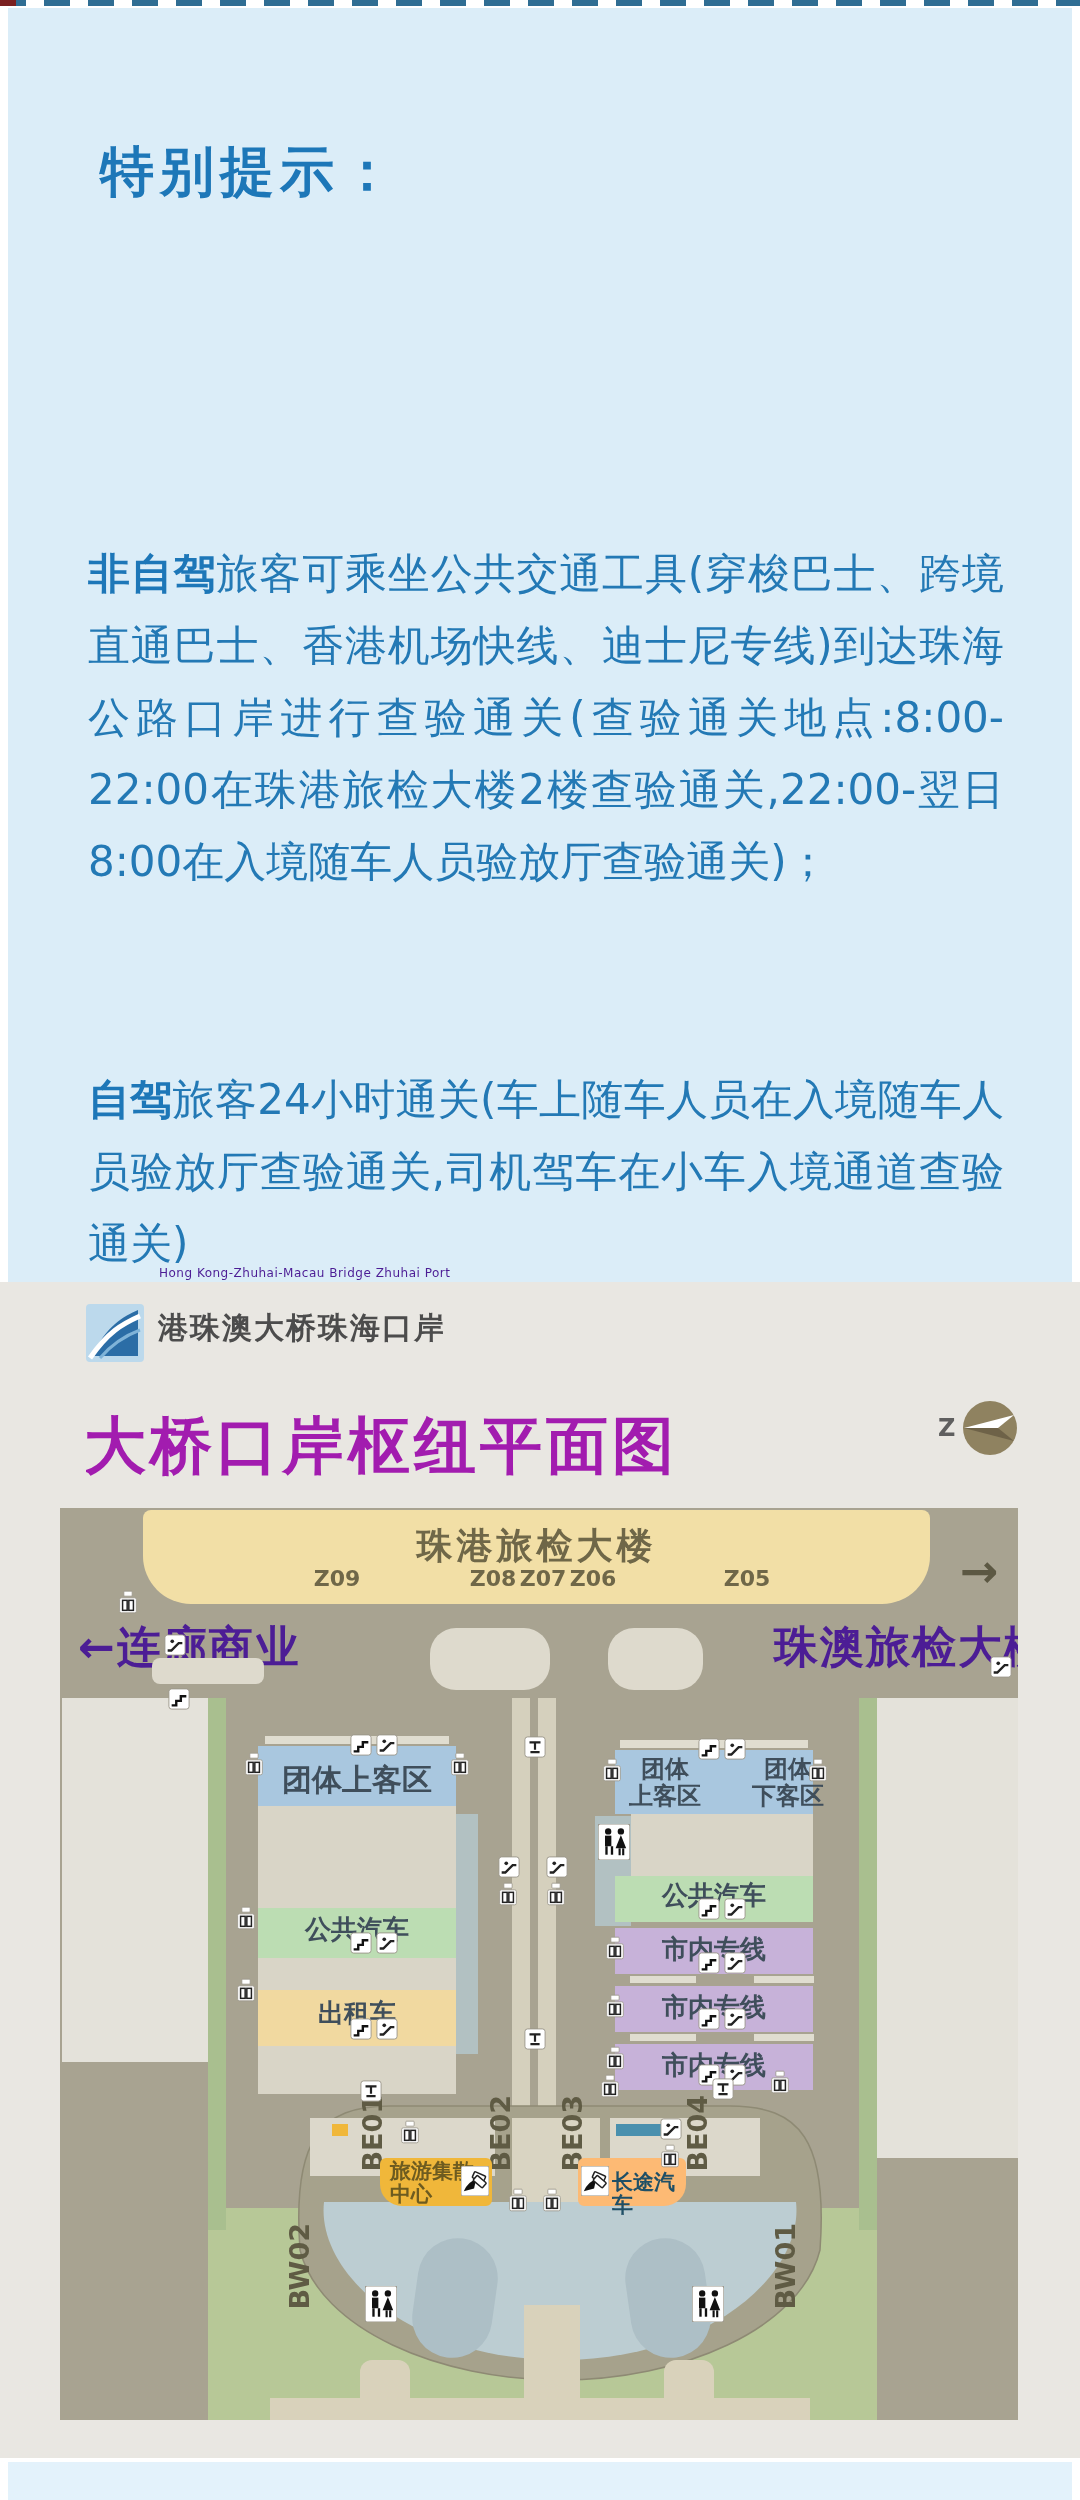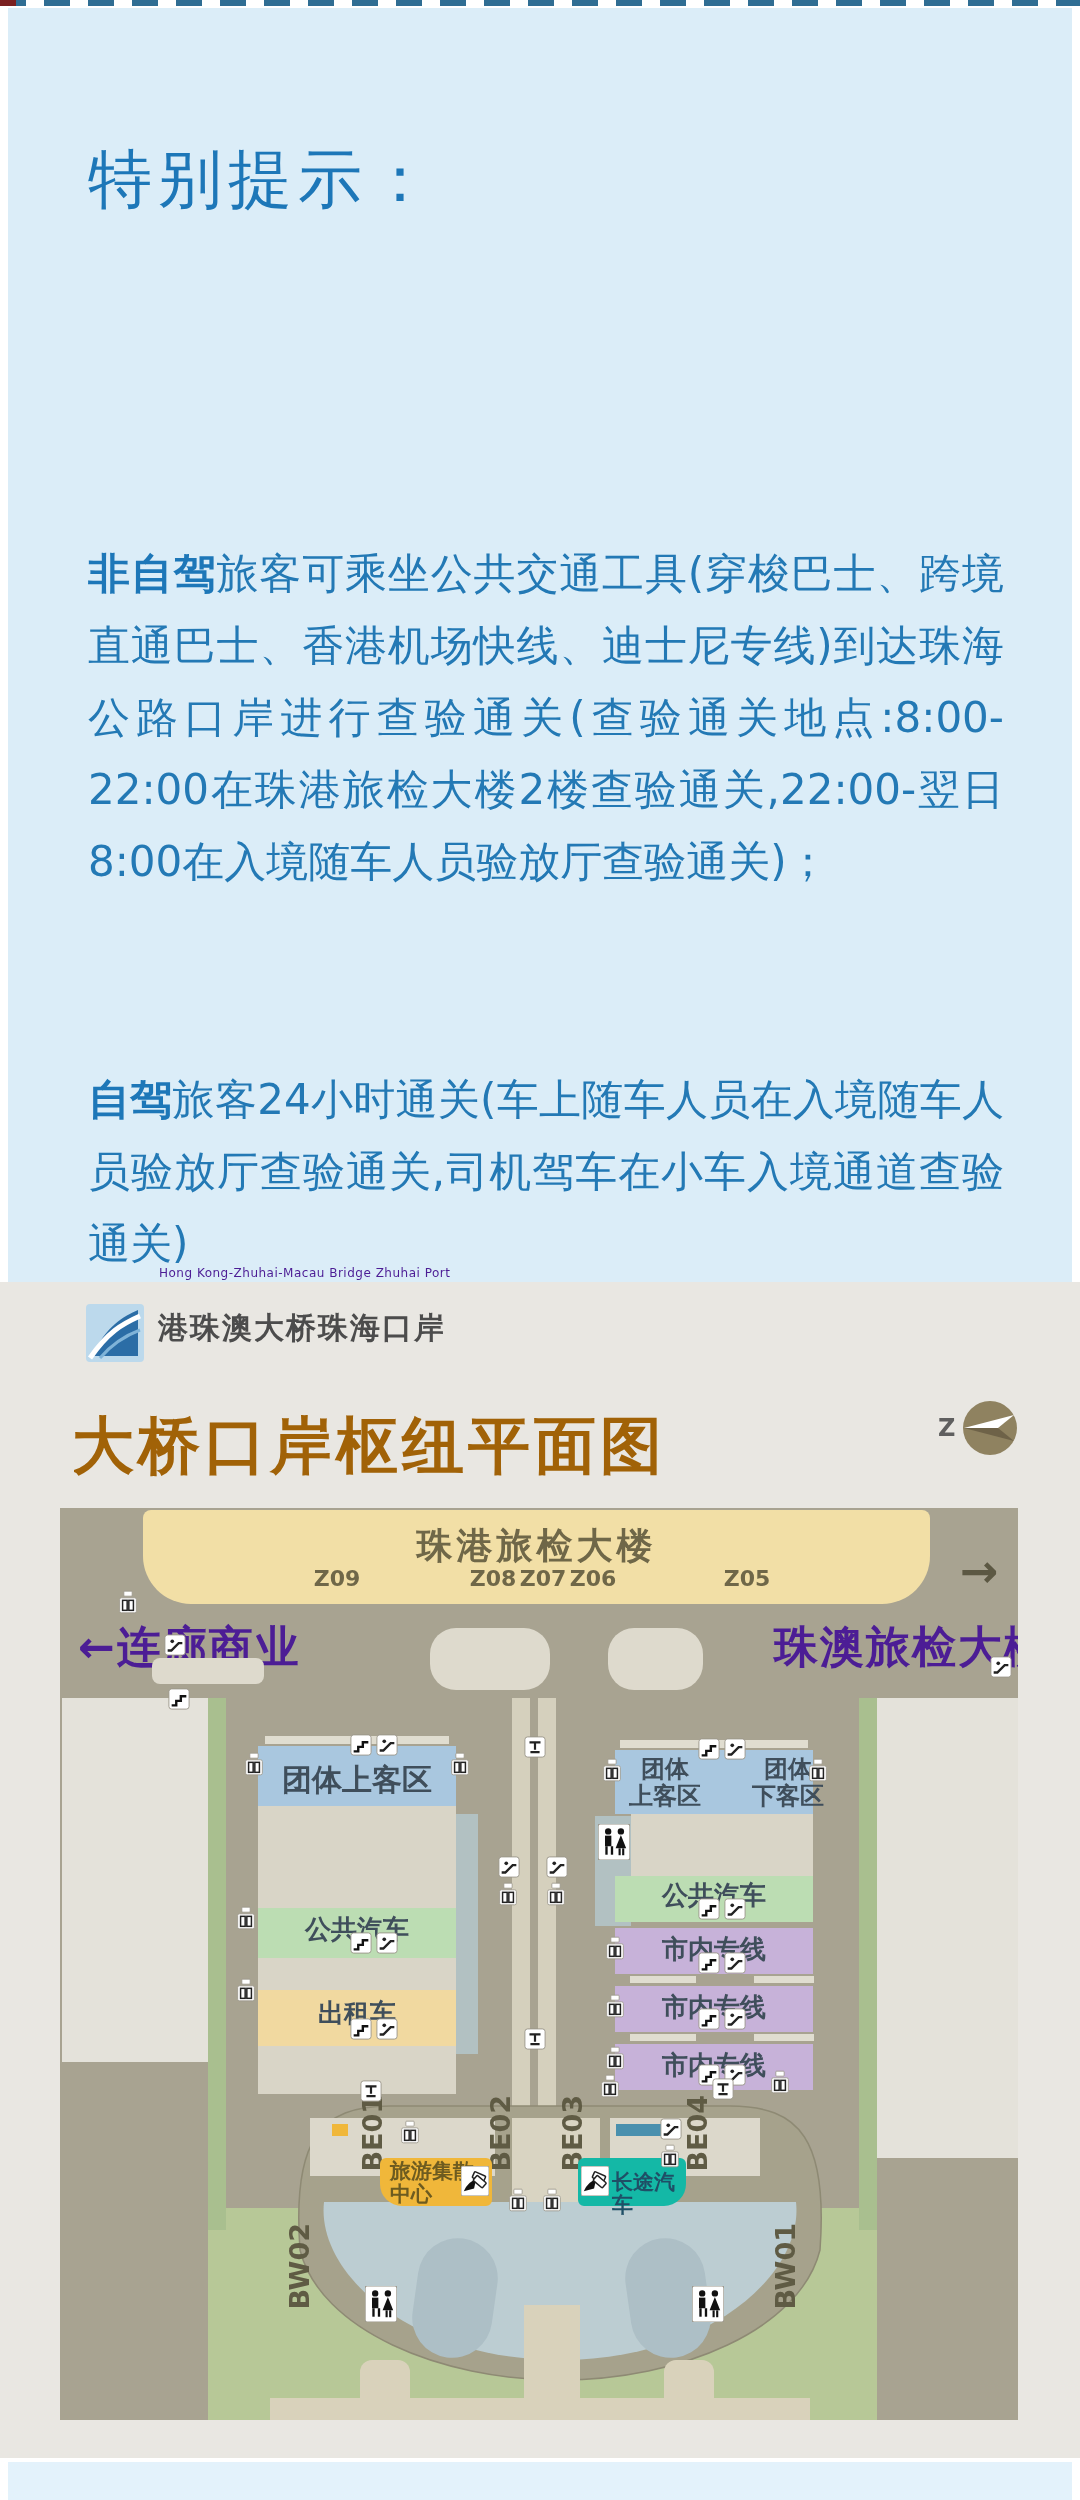--- a/index.html
+++ b/index.html
@@ -6,33 +6,33 @@
   body{width:1080px;height:2500px;position:relative;overflow:hidden;background:#ffffff;
        font-family:"DejaVu Sans",sans-serif;}
   .abs{position:absolute;}
   
   .dash-line{left:0;top:0;width:1080px;height:6px;
     background:repeating-linear-gradient(90deg,#2f6d93 0 26px,#ffffff 26px 44px);}
   .dash-red{left:0;top:0;width:16px;height:6px;background:#7a2020;}
   
   .card-top{left:8px;top:8px;width:1064px;height:1274px;background:#dbedf8;}
   .t-blue{color:#1d77b8;}
-  .notice-title{left:80px;top:128px;font-size:64px;font-weight:normal;letter-spacing:6px;}
+  .notice-title{left:92px;top:128px;font-size:54px;font-weight:bold;letter-spacing:6px;}
   .notice-subtitle{left:80px;top:262px;font-size:48px;font-weight:bold;letter-spacing:2px;}
   .notice-heading{left:80px;top:418px;font-size:45px;font-weight:bold;}
   .para{left:80px;width:916px;font-size:42px;line-height:72px;color:#2379b5;text-align:justify;}
   .para b{color:#1d77b8;}
   .para-1{top:488px;}
   .para-2{top:1014px;}
   
   .map-panel{left:0;top:1282px;width:1080px;height:1176px;background:#e9e7e2;}
   .logo-mark{left:86px;top:1304px;width:58px;height:58px;}
   .logo-cn{left:158px;top:1308px;font-size:30px;font-weight:bold;color:#4c4c4c;letter-spacing:2px;}
   .logo-en{left:159px;top:1266px;font-size:12px;color:#4c1d95;letter-spacing:.5px;}
-  .map-title{left:72px;top:1404px;font-size:62px;font-weight:bold;color:#a16207;letter-spacing:4px;}
+  .map-title{left:84px;top:1404px;font-size:62px;font-weight:bold;color:#a21caf;letter-spacing:4px;}
   .compass{left:962px;top:1400px;width:56px;height:56px;}
   .compass-z{left:938px;top:1414px;font-size:24px;color:#5f5f5f;font-weight:bold;}
   
   .map-canvas{left:60px;top:1508px;width:958px;height:912px;background:#a8a391;overflow:hidden;}
   .tan-hall{left:83px;top:2px;width:787px;height:94px;background:#f2dfa6;
             border-radius:8px 8px 48px 48px;}
   .tan-hall-label{left:83px;top:14px;width:787px;text-align:center;font-size:36px;
             font-weight:bold;color:#6f6748;letter-spacing:4px;}
   .gate{top:58px;width:70px;text-align:center;font-size:22px;font-weight:bold;color:#6f6748;}
   .olive-label{font-size:44px;font-weight:bold;color:#4c1d95;letter-spacing:2px;}
@@ -49,21 +49,21 @@
   .band-purple{background:#c7b2d9;}
   .teal{background:#b2c1c2;}
   .pbar{background:#e0ddd0;}
   .band-label{color:#3f4e5b;font-weight:bold;text-align:center;white-space:pre-line;}
   .sage{background:#b7c897;}
   .path-beige{background:#d9d2bb;}
   .vlabel{font-size:27px;font-weight:bold;color:#5f5b44;transform:rotate(-90deg);
           transform-origin:center;white-space:nowrap;}
   .fac{border-radius:4px;}
   .fac-yellow{background:#f0b73a;border-radius:6px 6px 6px 22px;}
-  .fac-blue{background:#14b8a6;border-radius:6px 6px 22px 6px;}
+  .fac-blue{background:#fdba74;border-radius:6px 6px 22px 6px;}
   .fac-label{font-size:21px;font-weight:bold;white-space:pre-line;line-height:23px;}
   .ic{position:absolute;}
   .card-bottom{left:8px;top:2462px;width:1064px;height:38px;background:#e3f2fb;}
 </style>
 </head>
 <body>
 
 <svg width="0" height="0" style="position:absolute">
   <defs>
     <symbol id="i-esc" viewBox="0 0 24 24">

